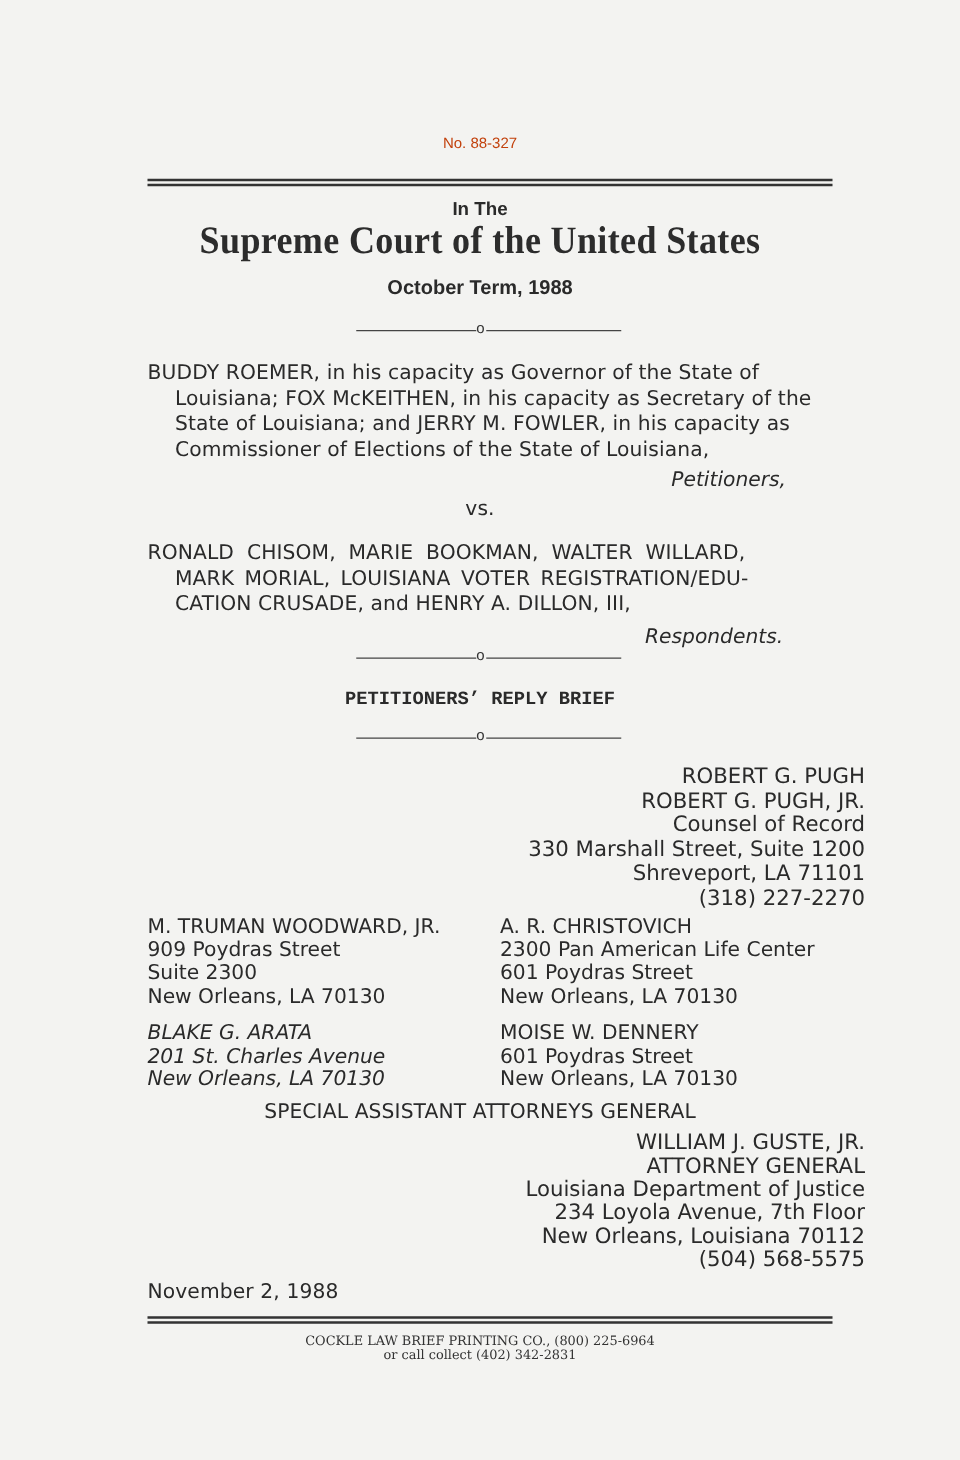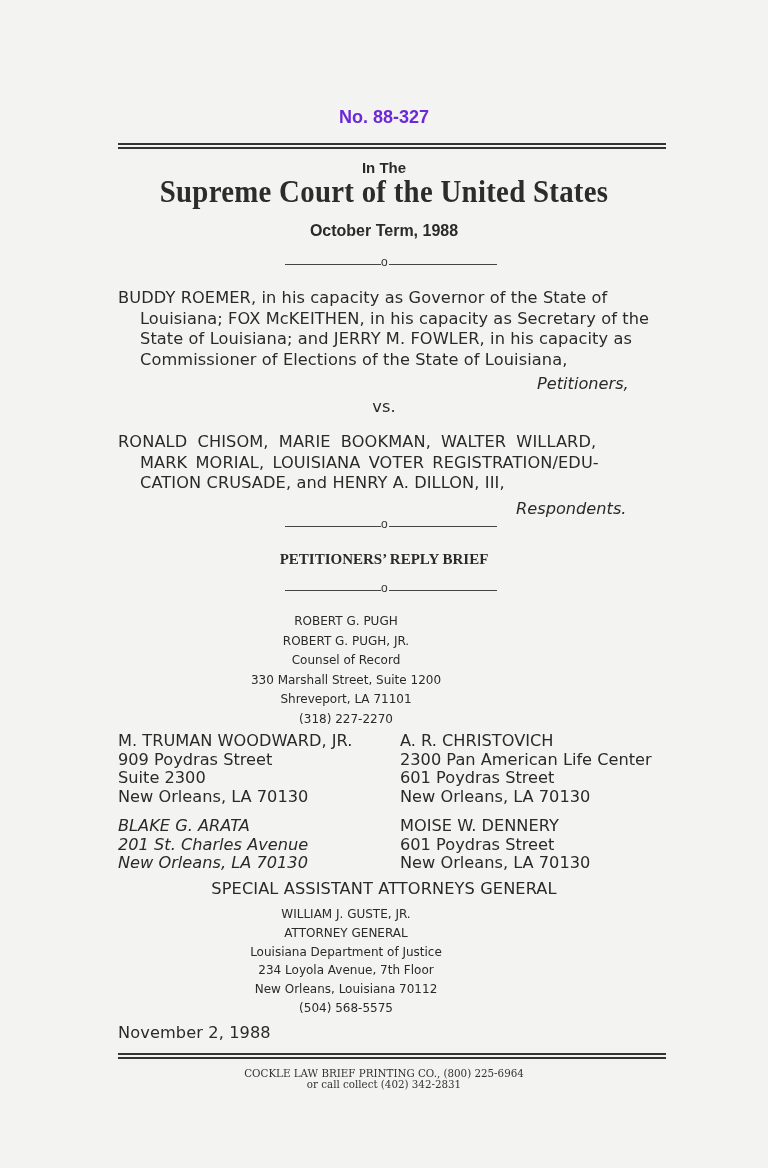--- a/index.html
+++ b/index.html
@@ -7,37 +7,37 @@
     width: 768px; height: 1168px;
     background: #f3f3f1;
     color: #2a2a2a;
     font-family: "DejaVu Sans", sans-serif;
     position: relative;
     overflow: hidden;
   }
   .page { position: absolute; left: 0; top: 0; width: 768px; height: 1168px; }
   .abs { position: absolute; white-space: nowrap; }
   .center { left: 0; width: 768px; text-align: center; }
-  .docket { top: 107px; font-family: "Liberation Sans", sans-serif; font-weight: bold; font-size: 18px; color: #6d28d9; }
+  .docket { top: 107px; font-family: "Liberation Sans", sans-serif; font-weight: normal; font-size: 12px; color: #c2410c; }
   .dbl-rule { position: absolute; left: 118px; width: 548px; height: 6px; border-top: 2px solid #333; border-bottom: 2px solid #333; box-sizing: border-box; }
   .in-the { top: 159px; font-family: "Liberation Sans", sans-serif; font-weight: bold; font-size: 15px; }
   .court { top: 174px; font-family: "Liberation Serif", serif; font-weight: bold; font-size: 31px; letter-spacing: 0.3px; transform: scaleX(0.93); color: #2c2c2c; }
   .term { top: 222px; font-family: "Liberation Sans", sans-serif; font-weight: bold; font-size: 16px; }
   .sep { position: absolute; left: 285px; width: 212px; height: 14px; }
   .sep .line { position: absolute; top: 7px; height: 1px; background: #444; width: 96px; }
   .sep .line.l { left: 0; }
   .sep .line.r { right: 0; width: 108px; }
   .sep .o { position: absolute; left: 96px; top: -2px; font-size: 12px; font-family: "Liberation Sans", sans-serif; color: #333; }
   .para { font-size: 16.2px; line-height: 20.5px; letter-spacing: 0.1px; }
   .party { left: 118px; width: 548px; white-space: normal; text-align: justify; }
   .party .first { display: block; }
   .party .cont { display: block; padding-left: 22px; }
   .role { font-style: italic; font-size: 16.2px; text-align: center; }
-  .heading { font-family: Liberation Serif, serif; font-weight: bold; font-size: 15px; }
-  .block-center { left: 0; width: 692px; text-align: center; font-size: 12px; line-height: 19.5px; }
+  .heading { font-family: Liberation Mono, monospace; font-weight: bold; font-size: 15px; }
+  .block-center { left: 0; width: 692px; text-align: right; font-size: 17px; line-height: 19.5px; }
   .col { font-size: 16.2px; line-height: 18.7px; }
   .footer { left: 0; width: 768px; text-align: center; font-family: "DejaVu Serif", serif; font-size: 10.3px; line-height: 11px; color: #333; }
 </style>
 </head>
 <body>
 
 <div class="page">
 
   <div class="abs center docket">No. 88-327</div>
   <div class="dbl-rule" style="top:143px;"></div>

